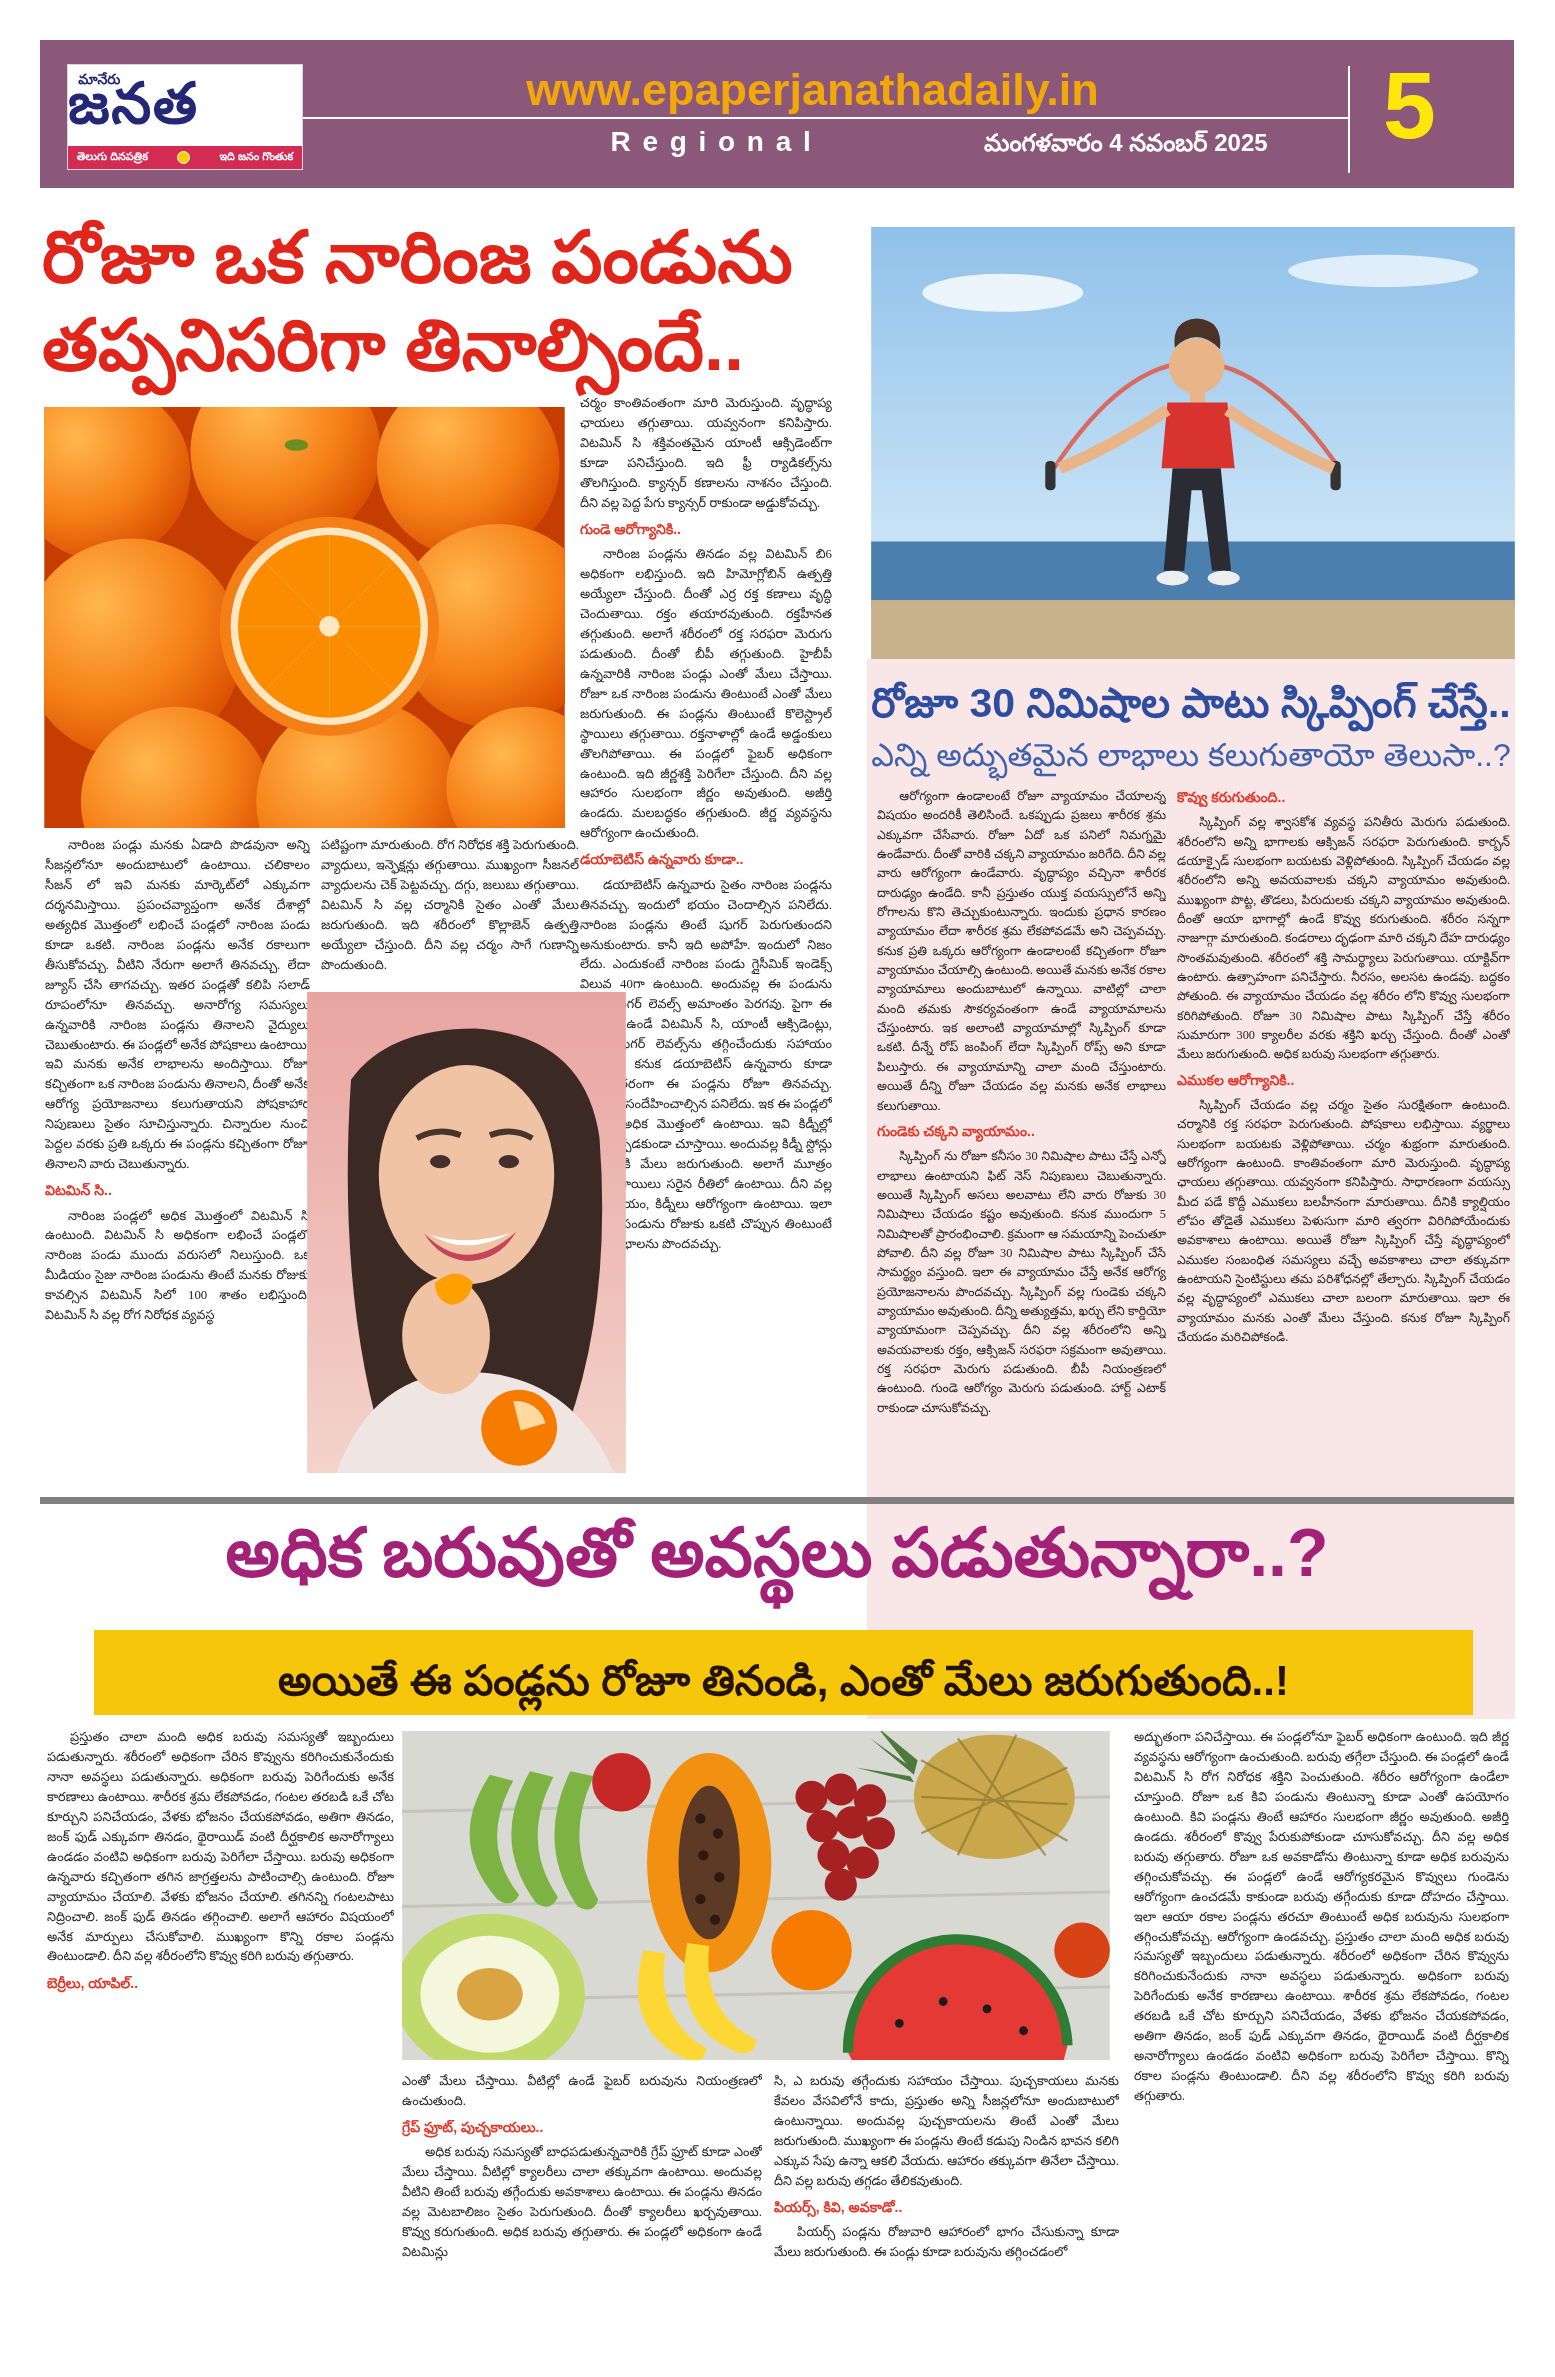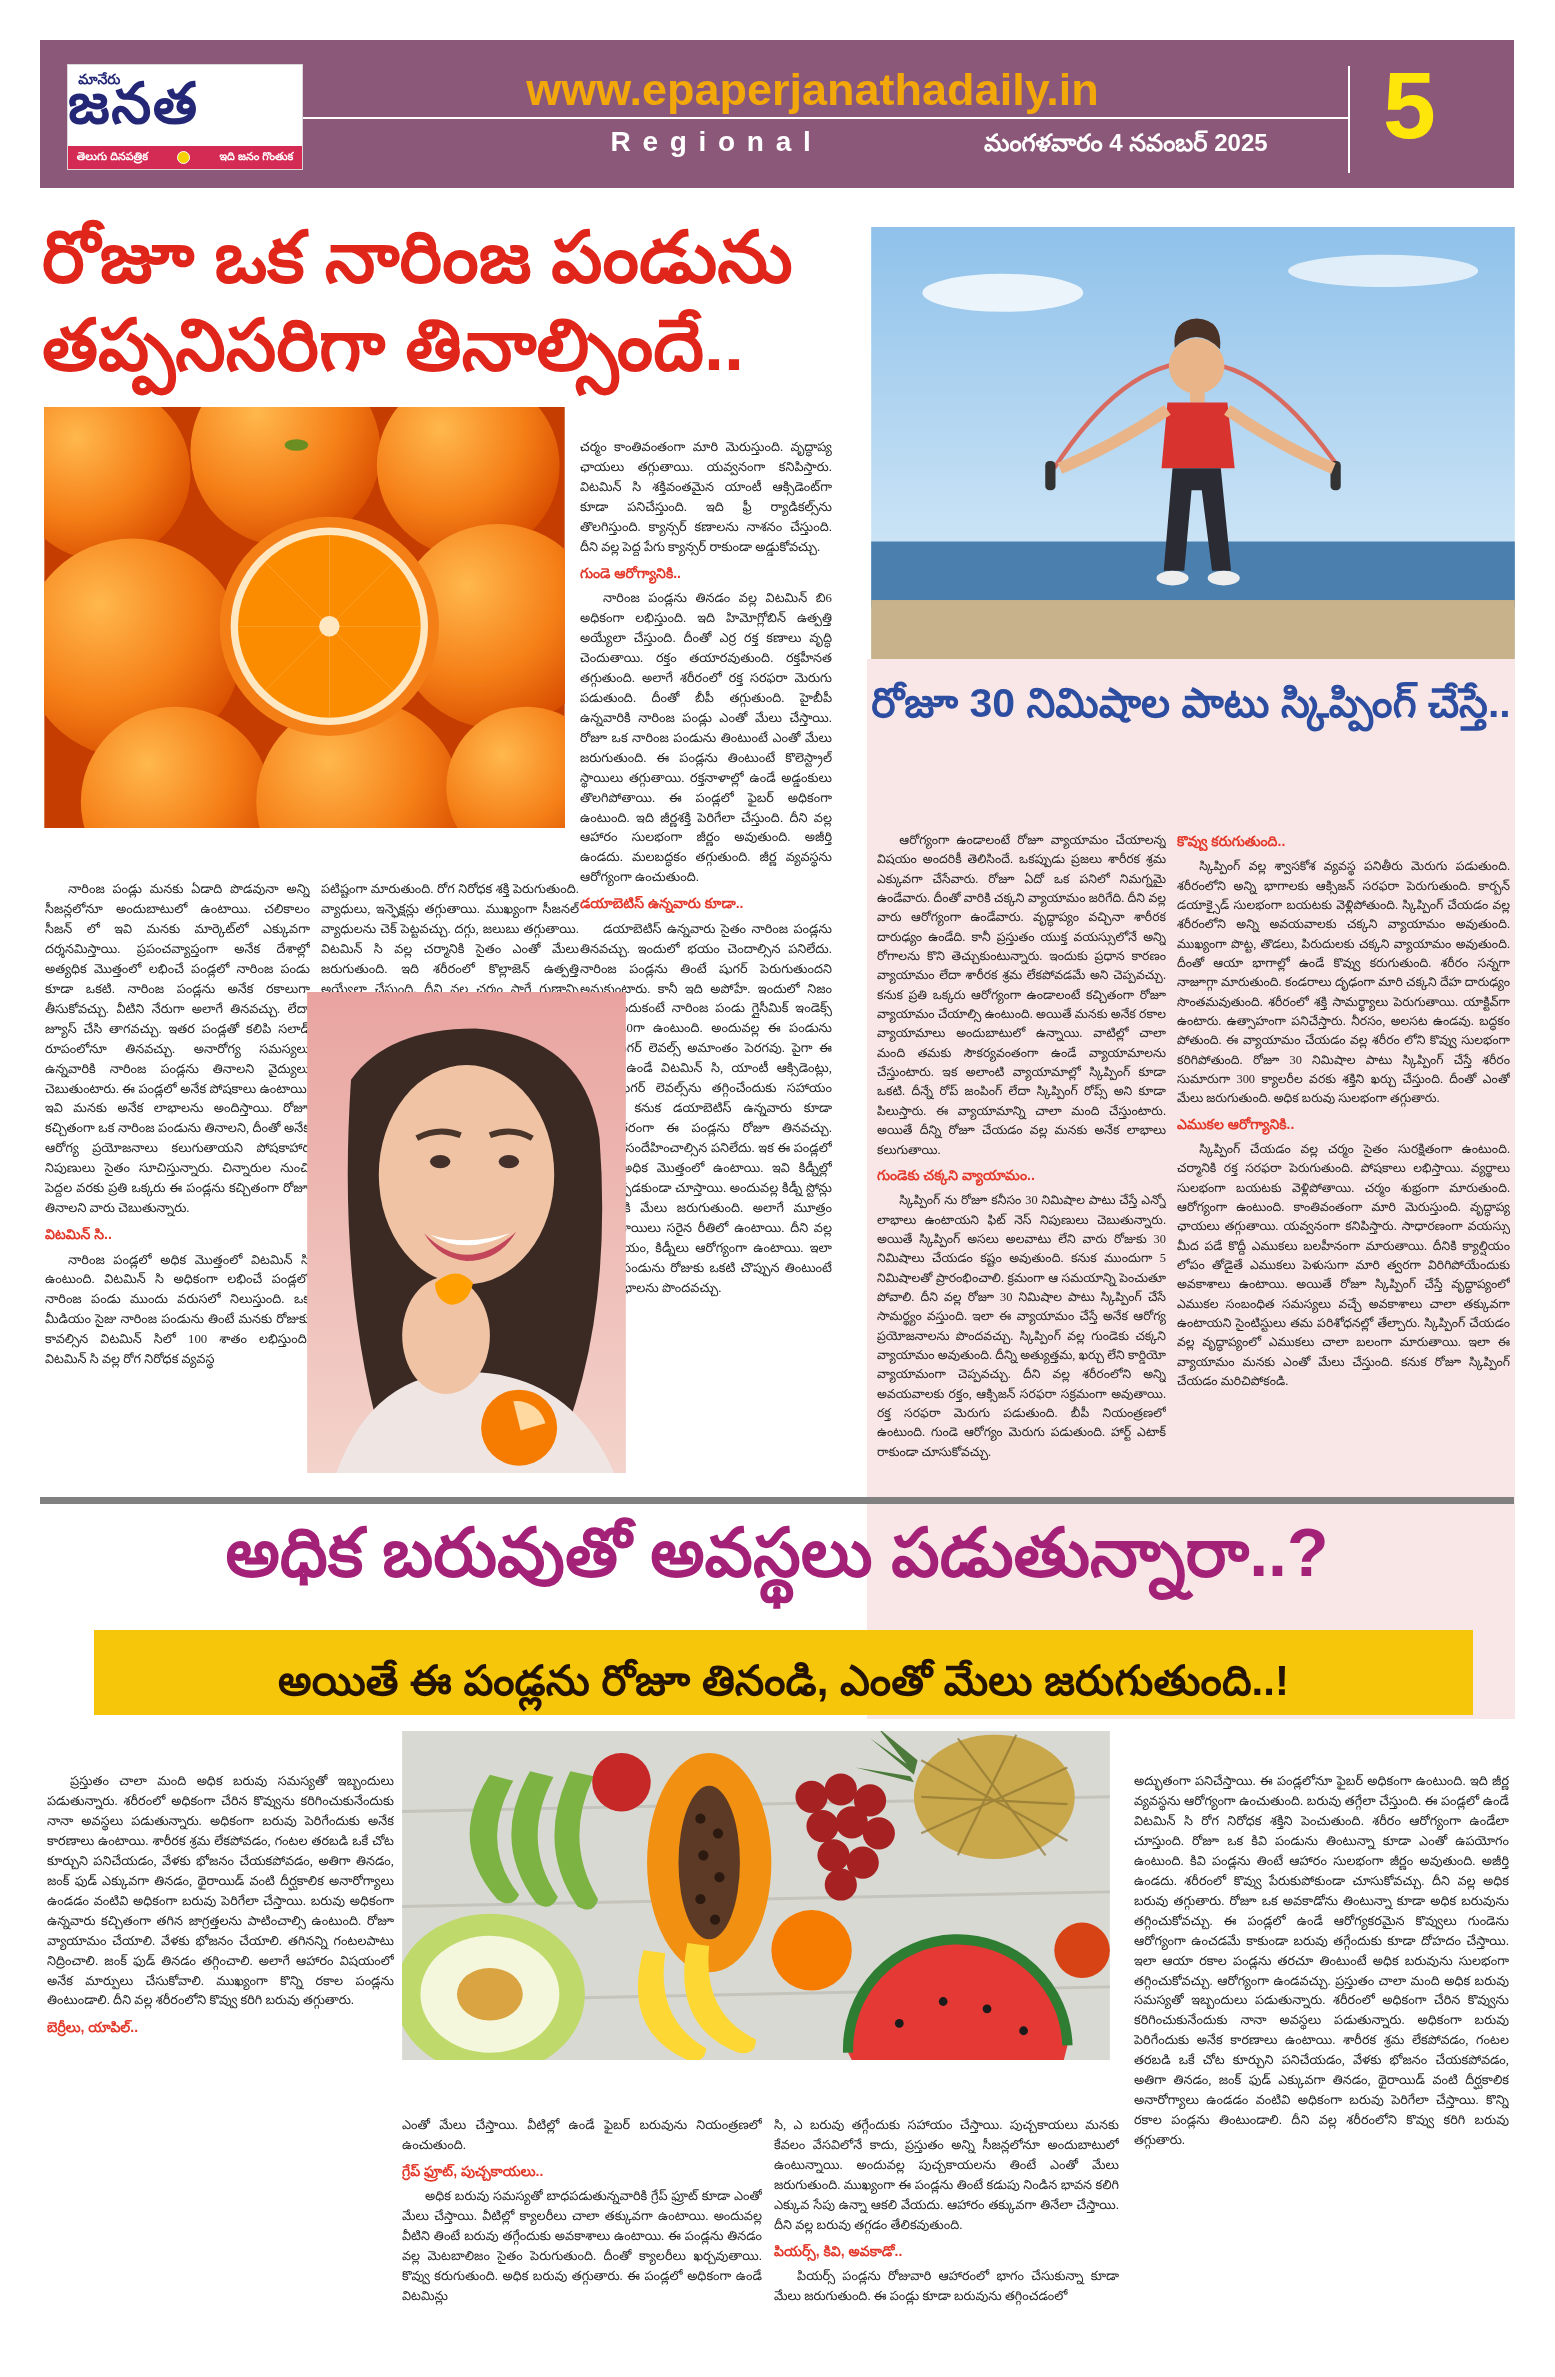--- a/index.html
+++ b/index.html
@@ -24,21 +24,21 @@
   .pink-panel{left:867px;top:659px;width:648px;height:1060px;background:#F9E7E7;}
   .skip-h1{left:0;top:20.5px;width:100%;text-align:center;color:#2C4DA0;font-weight:bold;font-size:41px;}
   .skip-h2{left:0;top:78px;width:100%;text-align:center;color:#3F62AE;font-size:32px;}
   .weight-headline{left:40px;top:1513px;width:1474px;text-align:center;color:#A32277;font-weight:bold;font-size:68px;}
   .weight-banner{left:94px;top:1630px;width:1379px;height:85px;background:#F6C60A;display:flex;
                  align-items:flex-end;justify-content:center;}
   .weight-banner-text{color:#241204;font-weight:bold;font-size:42px;}
 
   
   .bodycol{font-family:"Liberation Serif",serif;font-size:12.8px;line-height:1.56;color:#1d1d1d;
-           text-align:justify;overflow:hidden;margin-top:44px;}
+           text-align:justify;overflow:hidden;}
   .bodycol p{margin:0 0 5.1px 0;text-indent:1.8em;}
   .subhead{color:#E2392B;font-weight:bold;font-family:"Liberation Sans",sans-serif;font-size:14px;
            margin:4.4px 0 4.4px 0;}
   .o-col1{left:45px;top:836px;width:265px;height:662px;}
   .o-col2{left:321px;top:836px;width:258px;height:154px;}
   .o-col3{left:580px;top:394px;width:252px;height:1105px;}
   .s-colA{left:877px;top:787px;width:289px;height:689px;font-size:12.4px;}
   .s-colB{left:1177px;top:787px;width:333px;height:689px;font-size:12.4px;}
   .w-col1{left:47px;top:1728px;width:347px;height:531px;}
   .w-col2{left:402px;top:2072px;width:360px;height:189px;}
@@ -194,20 +194,21 @@
       <path d="M405 250 Q330 300 258 330" stroke="#E8B488" stroke-width="16" fill="none"></path>
       <path d="M487 250 Q560 300 632 330" stroke="#E8B488" stroke-width="16" fill="none"></path>
       <path d="M412 330 L400 470 L428 470 L438 360 L452 360 L466 470 L492 470 L478 330 Z" fill="#2B2B33"></path>
       <ellipse cx="412" cy="480" rx="22" ry="10" fill="#EEEEEE"></ellipse>
       <ellipse cx="482" cy="480" rx="22" ry="10" fill="#EEEEEE"></ellipse>
     </svg>
   </div>
 
   <div class="abs pink-panel">
     <div class="abs skip-h1">రోజూ 30 నిమిషాల పాటు స్కిప్పింగ్ చేస్తే..</div>
+    <div class="abs skip-h2">ఎన్ని అద్భుతమైన లాభాలు కలుగుతాయో తెలుసా..?</div>
   </div>
 
   <div class="abs bodycol s-colA">
     <p>ఆరోగ్యంగా ఉండాలంటే రోజూ వ్యాయామం చేయాలన్న విషయం అందరికీ తెలిసిందే. ఒకప్పుడు ప్రజలు శారీరక శ్రమ ఎక్కువగా చేసేవారు. రోజూ ఏదో ఒక పనిలో నిమగ్నమై ఉండేవారు. దీంతో వారికి చక్కని వ్యాయామం జరిగేది. దీని వల్ల వారు ఆరోగ్యంగా ఉండేవారు. వృద్ధాప్యం వచ్చినా శారీరక దారుఢ్యం ఉండేది. కానీ ప్రస్తుతం యుక్త వయస్సులోనే అన్ని రోగాలను కొని తెచ్చుకుంటున్నారు. ఇందుకు ప్రధాన కారణం వ్యాయామం లేదా శారీరక శ్రమ లేకపోవడమే అని చెప్పవచ్చు. కనుక ప్రతి ఒక్కరు ఆరోగ్యంగా ఉండాలంటే కచ్చితంగా రోజూ వ్యాయామం చేయాల్సి ఉంటుంది. అయితే మనకు అనేక రకాల వ్యాయామాలు అందుబాటులో ఉన్నాయి. వాటిల్లో చాలా మంది తమకు సౌకర్యవంతంగా ఉండే వ్యాయామాలను చేస్తుంటారు. ఇక అలాంటి వ్యాయామాల్లో స్కిప్పింగ్ కూడా ఒకటి. దీన్నే రోప్ జంపింగ్ లేదా స్కిప్పింగ్ రోప్స్ అని కూడా పిలుస్తారు. ఈ వ్యాయామాన్ని చాలా మంది చేస్తుంటారు. అయితే దీన్ని రోజూ చేయడం వల్ల మనకు అనేక లాభాలు కలుగుతాయి.</p>
     <div class="subhead">గుండెకు చక్కని వ్యాయామం..</div>
     <p>స్కిప్పింగ్ ను రోజూ కనీసం 30 నిమిషాల పాటు చేస్తే ఎన్నో లాభాలు ఉంటాయని ఫిట్ నెస్ నిపుణులు చెబుతున్నారు. అయితే స్కిప్పింగ్ అసలు అలవాటు లేని వారు రోజుకు 30 నిమిషాలు చేయడం కష్టం అవుతుంది. కనుక ముందుగా 5 నిమిషాలతో ప్రారంభించాలి. క్రమంగా ఆ సమయాన్ని పెంచుతూ పోవాలి. దీని వల్ల రోజూ 30 నిమిషాల పాటు స్కిప్పింగ్ చేసే సామర్థ్యం వస్తుంది. ఇలా ఈ వ్యాయామం చేస్తే అనేక ఆరోగ్య ప్రయోజనాలను పొందవచ్చు. స్కిప్పింగ్ వల్ల గుండెకు చక్కని వ్యాయామం అవుతుంది. దీన్ని అత్యుత్తమ, ఖర్చు లేని కార్డియో వ్యాయామంగా చెప్పవచ్చు. దీని వల్ల శరీరంలోని అన్ని అవయవాలకు రక్తం, ఆక్సిజన్ సరఫరా సక్రమంగా అవుతాయి. రక్త సరఫరా మెరుగు పడుతుంది. బీపీ నియంత్రణలో ఉంటుంది. గుండె ఆరోగ్యం మెరుగు పడుతుంది. హార్ట్ ఎటాక్ రాకుండా చూసుకోవచ్చు.</p>
   </div>
 
   <div class="abs bodycol s-colB">
     <div class="subhead" style="margin-top:0;">కొవ్వు కరుగుతుంది..</div>

